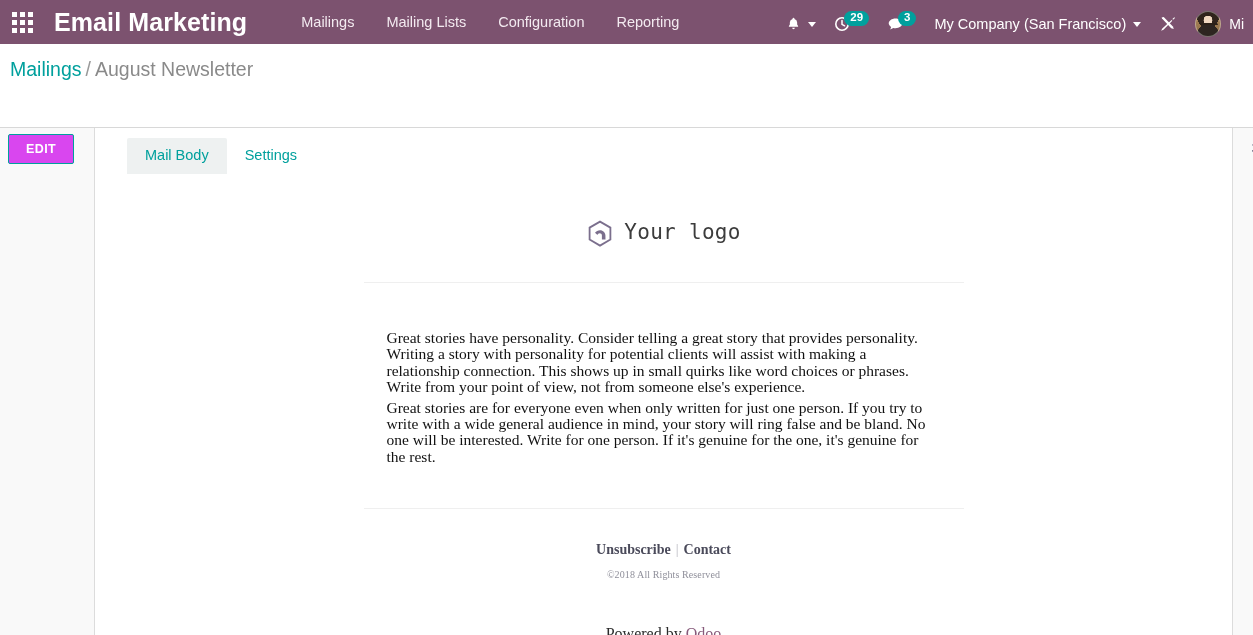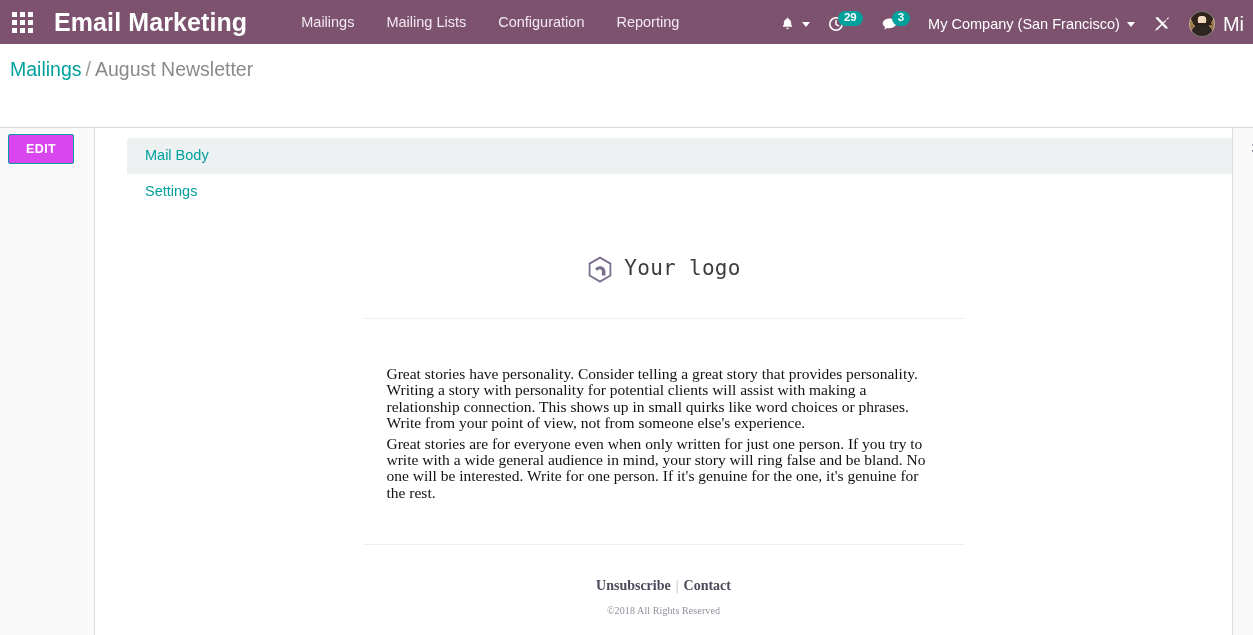--- a/index.html
+++ b/index.html
@@ -109,21 +109,21 @@
   .avatar::after {
     content: "";
     position: absolute;
     left: 4px; top: 11px;
     width: 18px; height: 5px;
     border-top: 2px solid #2b2017;
     border-radius: 2px;
   }
   .user-name {
     color: #ffffff;
-    font-size: 20px;
+    font-size: 14px;
     margin-left: 8px;
   }
 
   
   .control-panel {
     background: #ffffff;
     border-bottom: 1px solid #d8d8d8;
     padding: 0 0 0 0;
     position: relative;
     height: 84px;
@@ -222,21 +222,20 @@
     background: #ffffff;
     flex: none;
     position: relative;
     overflow: hidden;
   }
 
   
   .tabs {
     display: flex;
     padding: 10px 0 0 32px;
-    flex-direction: column;
   }
   .tab {
     font-size: 14.5px;
     color: #00a09d;
     padding: 9px 18px 10px 18px;
     cursor: pointer;
     border-radius: 2px 2px 0 0;
     line-height: 17px;
   }
   .tab.active { background: #eef1f1; }

